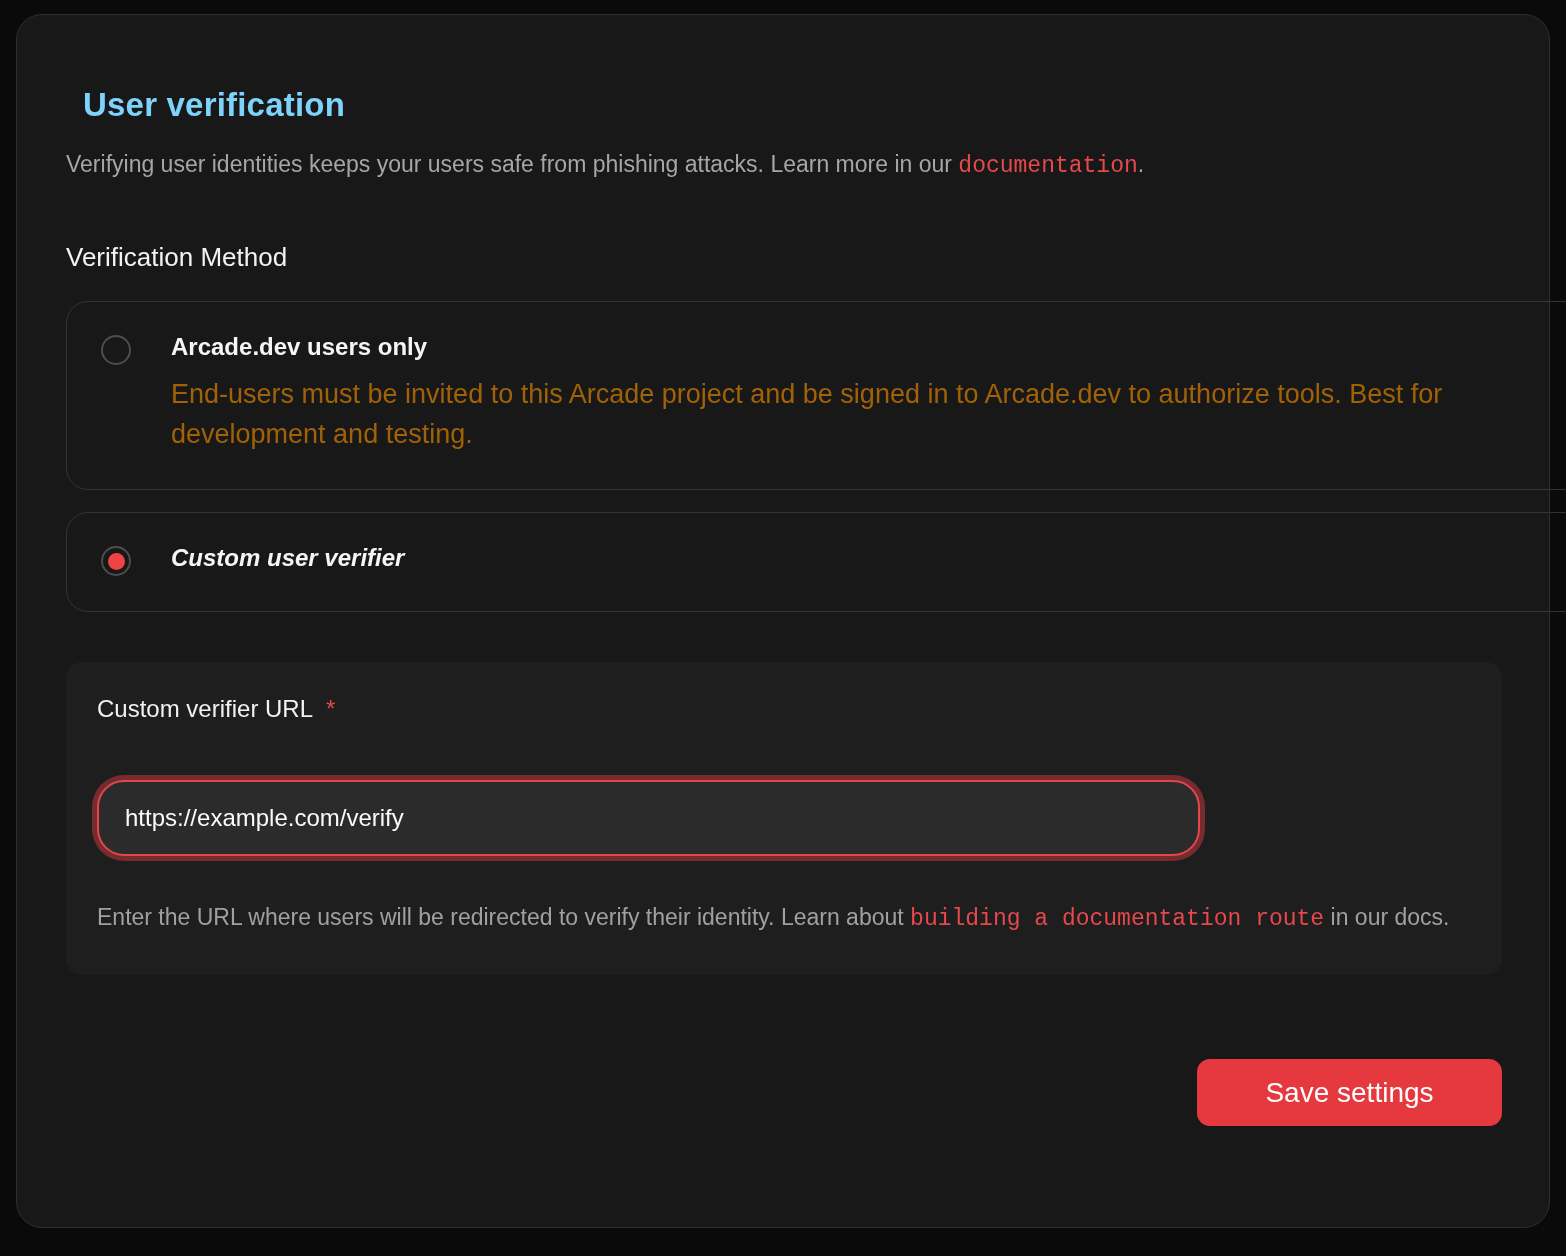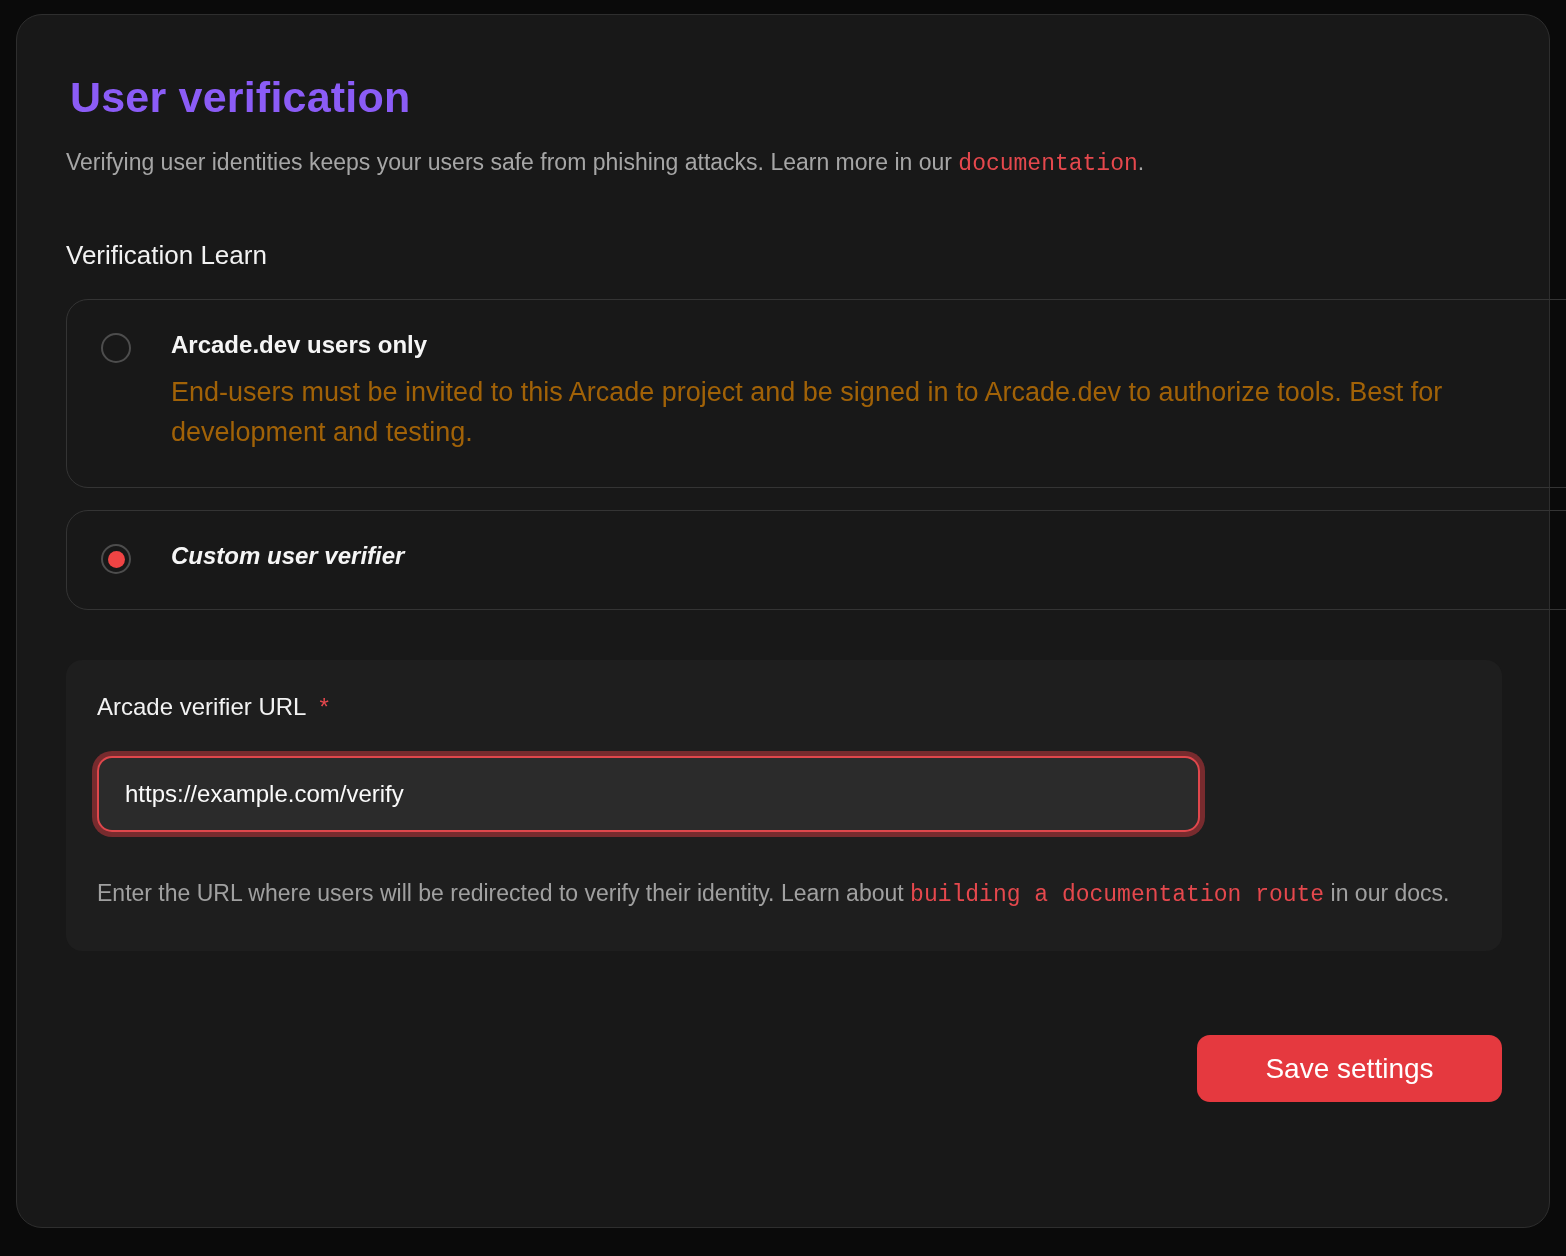--- a/index.html
+++ b/index.html
@@ -19,25 +19,25 @@
   .card {
     margin: 14px 16px;
     width: 1534px;
     height: 1214px;
     background: #181818;
     border: 1px solid #2e2e2e;
     border-radius: 26px;
     padding: 54px 47px 0 49px;
   }
   .page-title {
-    margin: 4px;
-    font-size: 43px;
+    margin: 17px;
+    font-size: 33px;
     font-weight: 700;
     letter-spacing: 0.2px;
-    color: #8b5cf6;
+    color: #7dd3fc;
   }
   .intro {
     margin: 25px 0 0 0;
     font-size: 23px;
     line-height: 30px;
     color: #a6a6a6;
   }
   a.red-link {
     color: #e5484d;
     text-decoration: none;
@@ -110,26 +110,26 @@
     font-weight: 500;
     color: #f2f2f2;
   }
   .required-marker {
     color: #e5484d;
     margin-left: 13px;
     font-size: 24px;
   }
   .url-input {
     display: block;
-    margin-top: 35px;
+    margin-top: 57px;
     width: 1103px;
     height: 76px;
     background: #2b2b2b;
     border: 2px solid #e0474c;
-    border-radius: 15px;
+    border-radius: 27px;
     box-shadow: 0 0 0 5px rgba(180, 52, 57, 0.60);
     padding: 0 26px;
     font-family: "Liberation Sans", "DejaVu Sans", sans-serif;
     font-size: 24px;
     color: #fafafa;
     outline: none;
   }
   .field-help {
     margin: 41px 0 0 0;
     font-size: 23px;
@@ -164,42 +164,42 @@
 
 <div class="page">
   <div class="card">
 
     <h1 class="page-title">User verification</h1>
 
     <p class="intro">
       <span>Verifying user identities keeps your users safe from phishing attacks. Learn more in our </span><a class="red-link">documentation</a><span>.</span>
     </p>
 
-    <h2 class="section-heading">Verification Learn</h2>
+    <h2 class="section-heading">Verification Method</h2>
 
     <div class="option-card">
       <span class="radio"></span>
       <div class="option-body">
         <div class="option-title">Arcade.dev users only</div>
         <div class="option-desc">End-users must be invited to this Arcade project and be signed in to Arcade.dev to authorize tools. Best for development and testing.</div>
       </div>
     </div>
 
     <div class="option-card">
       <span class="radio selected">
           <span class="dot"></span>
         </span>
       <div class="option-body">
         <div class="option-title">Custom user verifier</div>
       </div>
     </div>
 
     <div class="url-panel">
       <div class="field-label-row">
-        <span>Arcade verifier URL</span>
+        <span>Custom verifier URL</span>
         <span class="required-marker">*</span>
       </div>
       <input class="url-input" type="text" value="https://example.com/verify" style="">
       <p class="field-help">
         <span>Enter the URL where users will be redirected to verify their identity. Learn about </span><a class="red-link">building a documentation route</a><span> in our docs.</span>
       </p>
     </div>
 
     <div class="actions">
       <button class="save-btn">Save settings</button>

